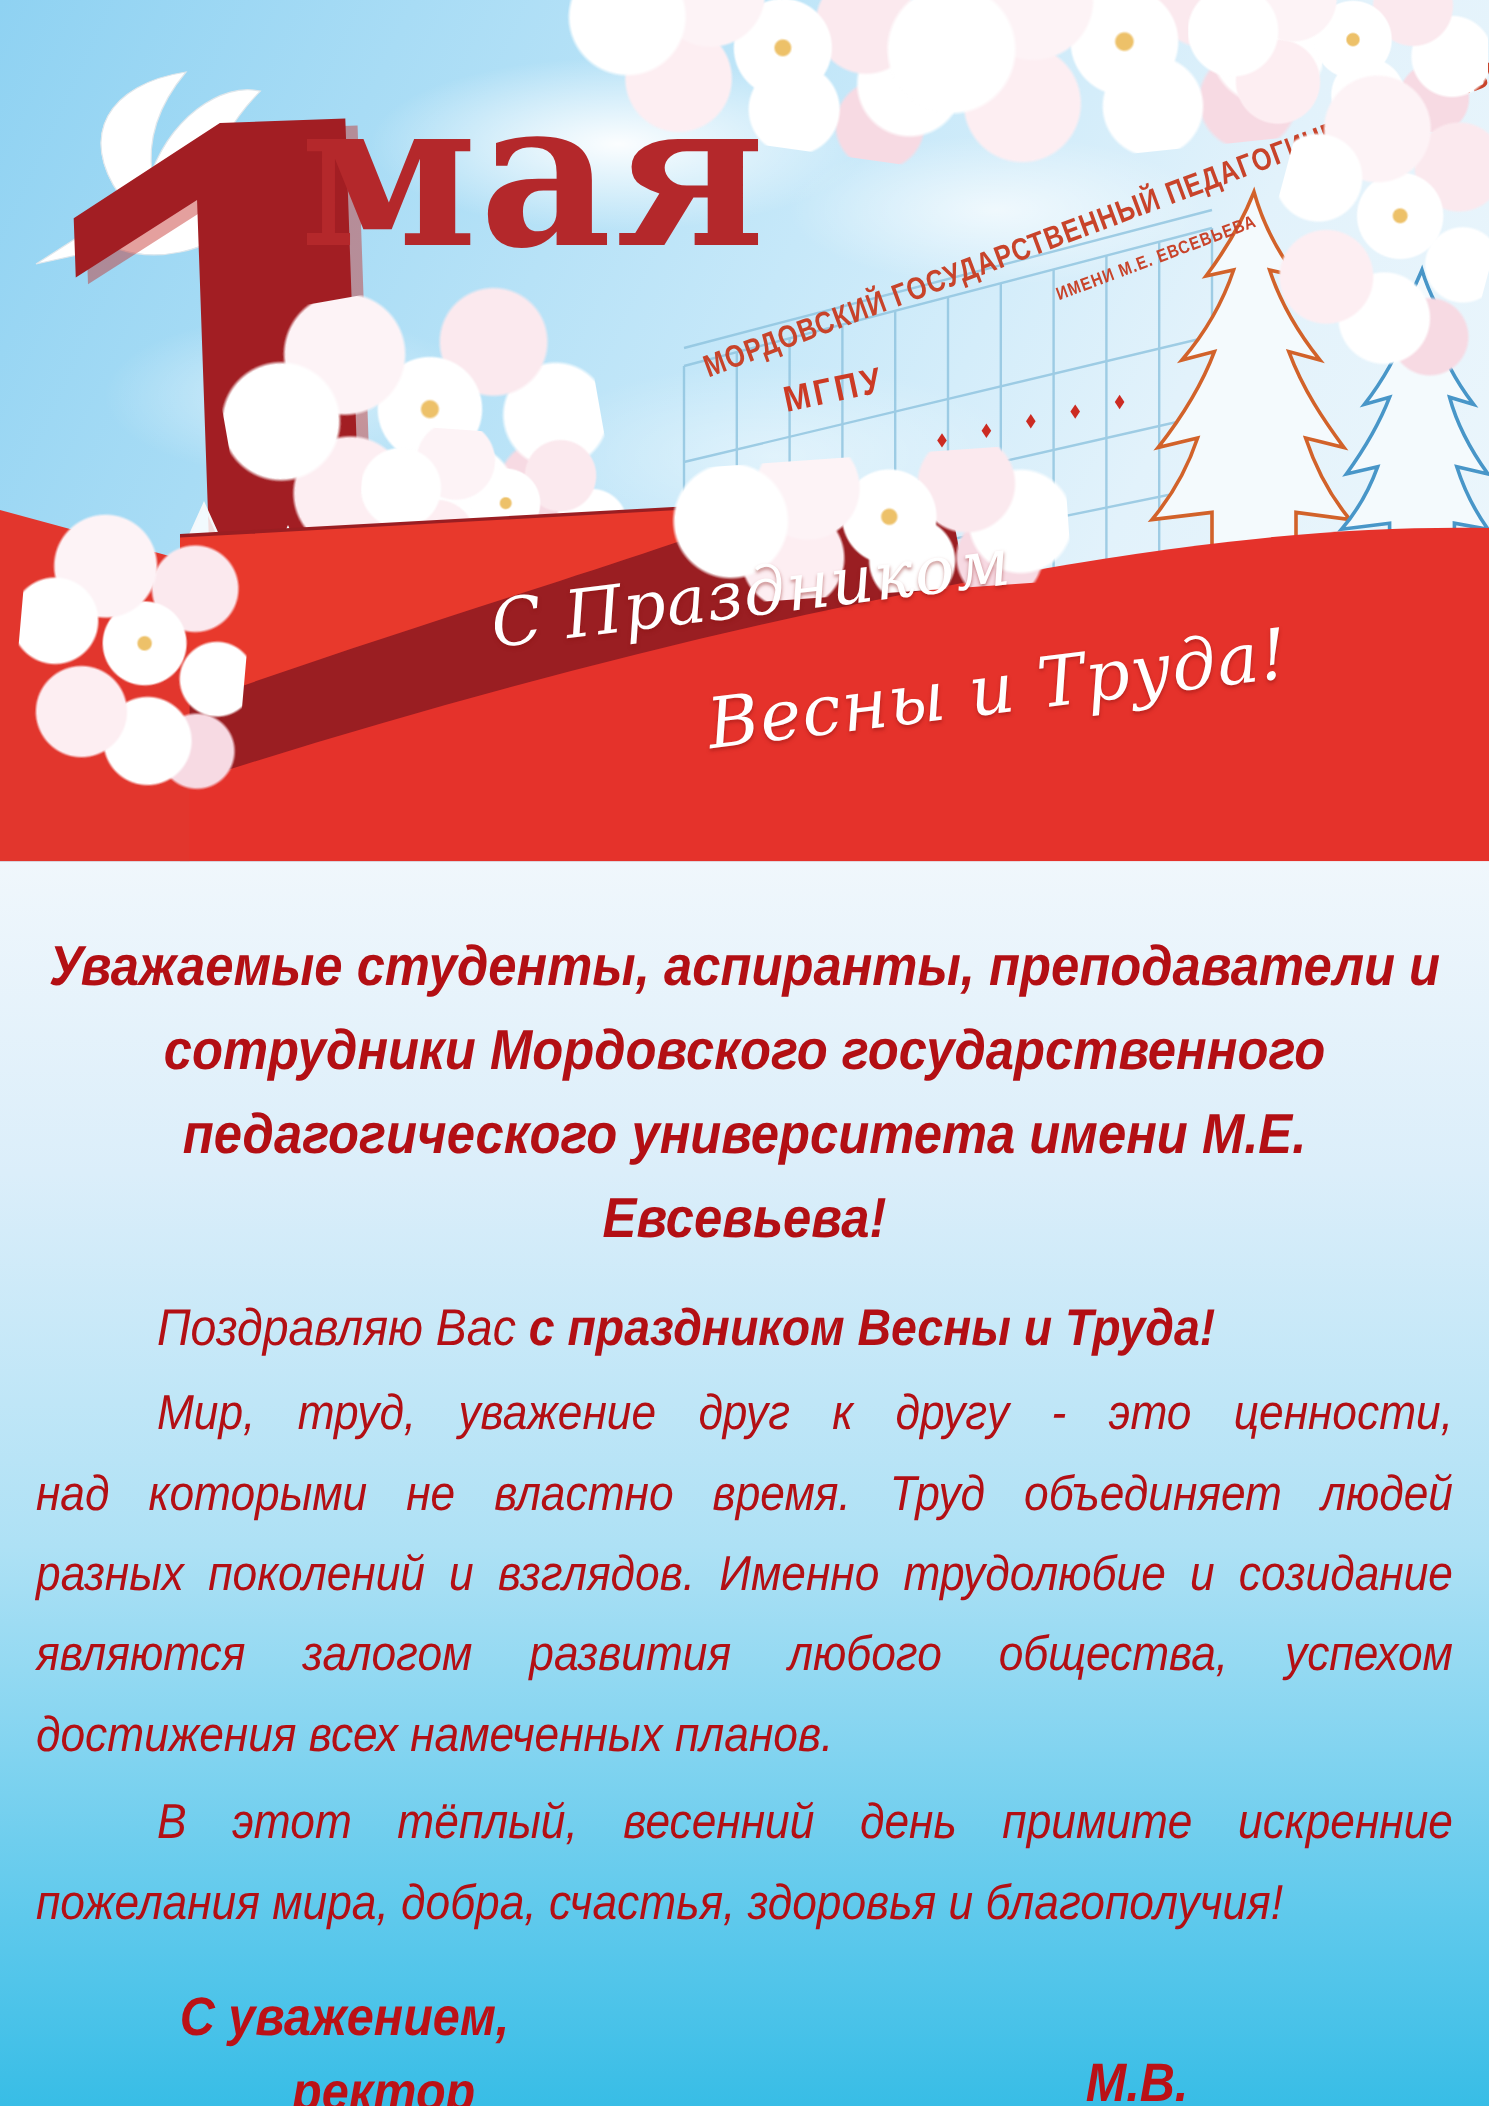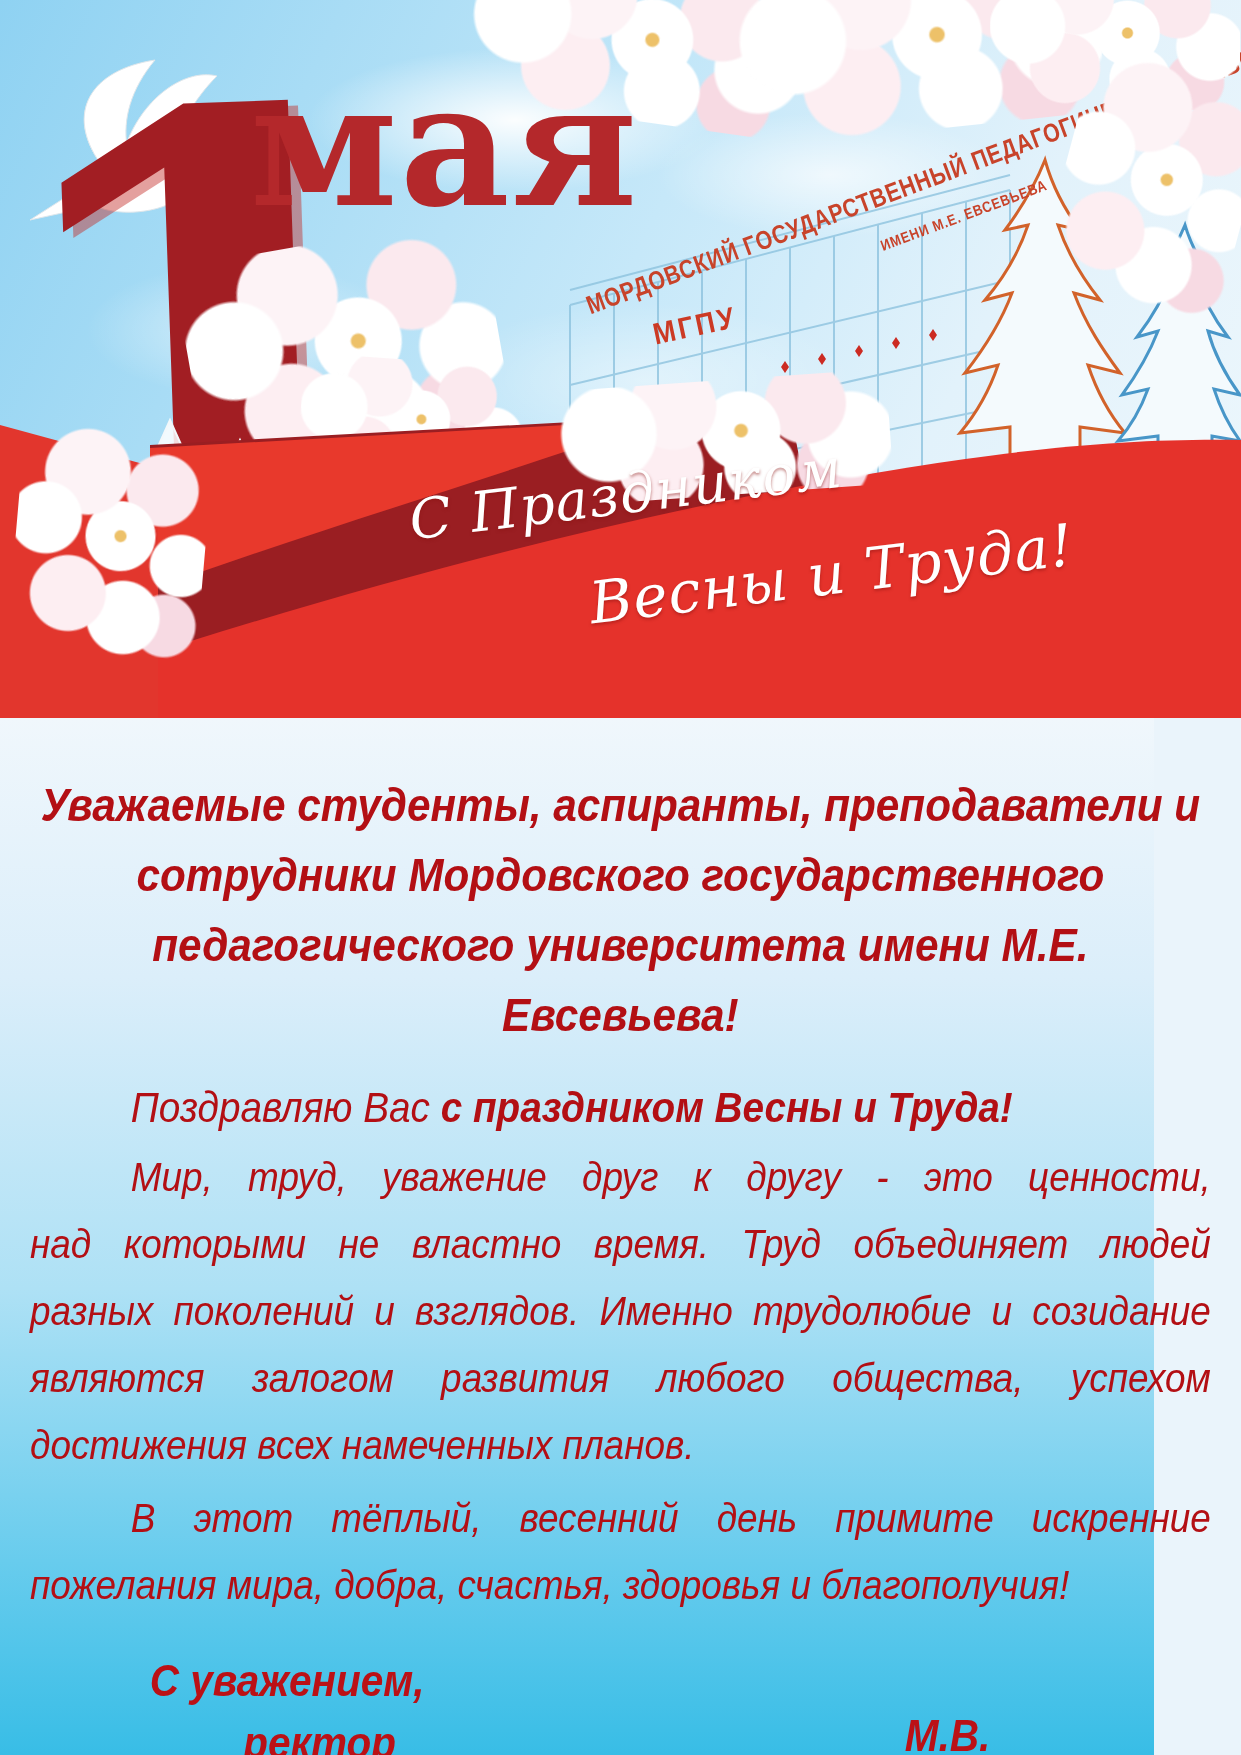--- a/index.html
+++ b/index.html
@@ -35,21 +35,21 @@
       radial-gradient(circle at 88% 55%, #ffffff 0 14%, rgba(255,255,255,0) 15%),
       radial-gradient(circle at 30% 70%, #fdeef2 0 17%, rgba(255,255,255,0) 18%),
       radial-gradient(circle at 60% 78%, #ffffff 0 16%, rgba(255,255,255,0) 17%),
       radial-gradient(circle at 82% 80%, #f7dae3 0 12%, rgba(255,255,255,0) 13%); }
   #ribbon { position:absolute; left:0; top:0; width:1241px; height:718px; }
   .script { position:absolute; font-family:"DejaVu Serif", serif; font-style:italic; color:#ffffff;
     letter-spacing:1px; transform:rotate(-7deg); text-shadow:0 2px 3px rgba(140,20,18,.5); white-space:nowrap; }
   #script1 { left:408px; top:462px; font-size:55px; }
   #script2 { left:588px; top:540px; font-size:58px; }
   
-  #page-body { position:absolute; left:0; top:718px; width:1154px; height:1037px;
+  #page-body { position:absolute; left:0; top:718px; width:1241px; height:1037px;
     background:linear-gradient(180deg,#f0f7fc 0%,#dbeefa 25%,#aee1f5 55%,#5ec9ec 85%,#38bde6 100%); }
   #bodytext { position:absolute; left:30px; top:52px; width:1312px;
     transform:scaleX(.9); transform-origin:left top; color:#b30f14; }
   .hline { text-align:center; font-weight:bold; font-style:italic; font-size:47px; line-height:70px; }
   #congrats { margin-top:26px; font-style:italic; font-size:43px; line-height:62px; padding-left:112px; }
   #congrats .b { font-weight:bold; }
   .para { margin-top:6px; font-style:italic; font-size:41px; line-height:67px; }
   .jline { text-align:justify; text-align-last:justify; }
   .indent { text-indent:112px; }
   #closing { position:relative; margin-top:36px; height:150px; color:#bb1116;

